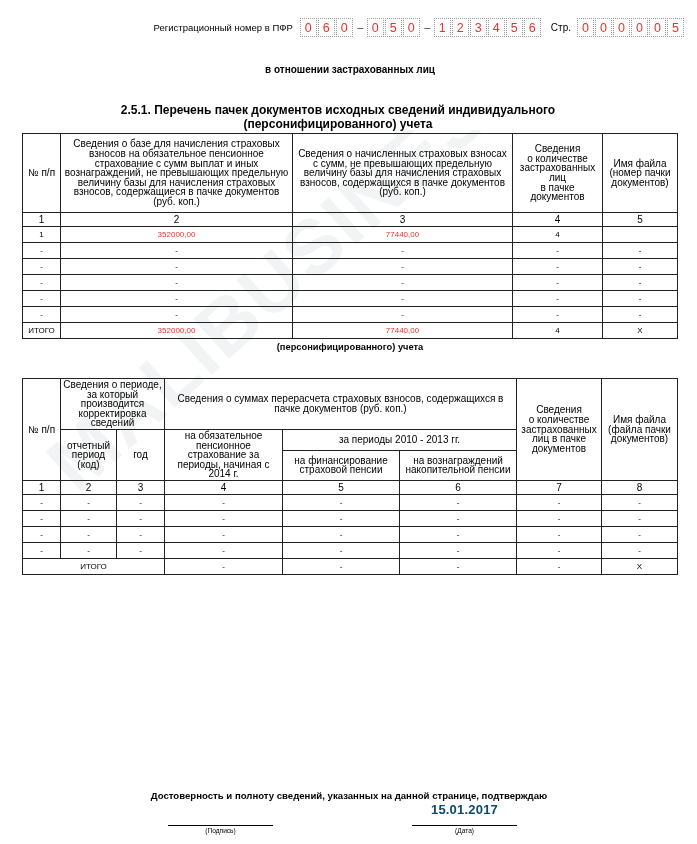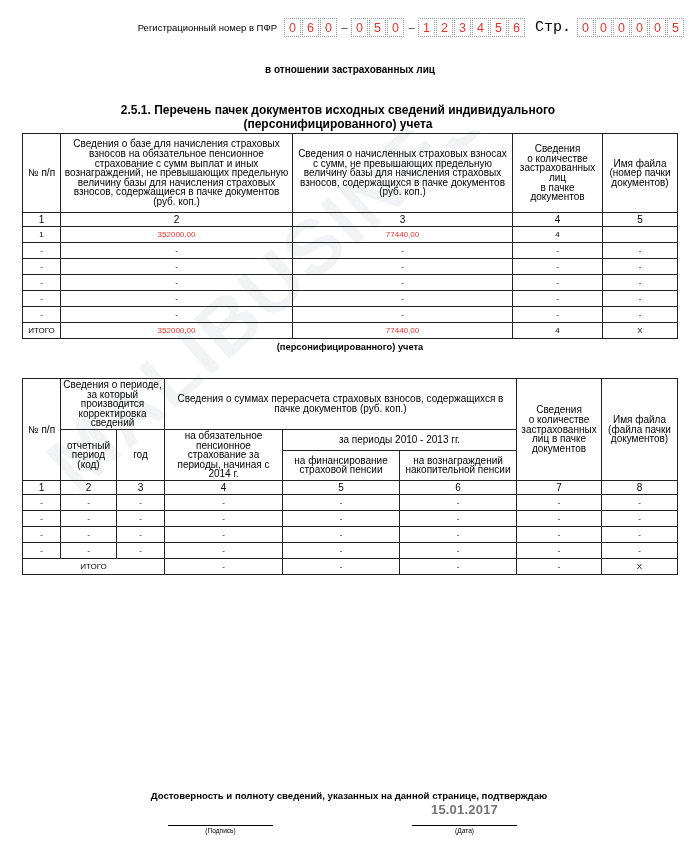--- a/index.html
+++ b/index.html
@@ -79,24 +79,23 @@
     font-family: "Liberation Sans", sans-serif;
   }
   .dash-sep {
     width: 13px;
     text-align: center;
     font-size: 11px;
     color: #333;
     line-height: 19px;
   }
   .str-label {
-    font-size: 15px;
+    font-size: 10px;
     margin: 0 6px 0 9px;
     white-space: nowrap;
-    font-family: Liberation Mono, monospace;
   }
 
   
   .title-main {
     position: absolute;
     left: 60px;
     top: 62px;
     width: 580px;
     text-align: center;
     font-size: 10px;
@@ -197,21 +196,21 @@
   }
   .sign-block .cap { padding-top: 1px; }
   #sign-podpis { left: 168px; top: 6px; width: 105px; }
   #sign-data { left: 412px; top: 6px; width: 105px; }
   .date-value {
     position: absolute;
     left: 412px;
     top: 802px;
     width: 105px;
     text-align: center;
-    color: #737373;
+    color: #0c4a6e;
     font-size: 13px;
     font-weight: bold;
     letter-spacing: 0.2px;
   }
 </style>
 </head>
 <body>
 
 <div id="watermark">
   <div class="wm-text">MALIBUSINES.RU</div>

